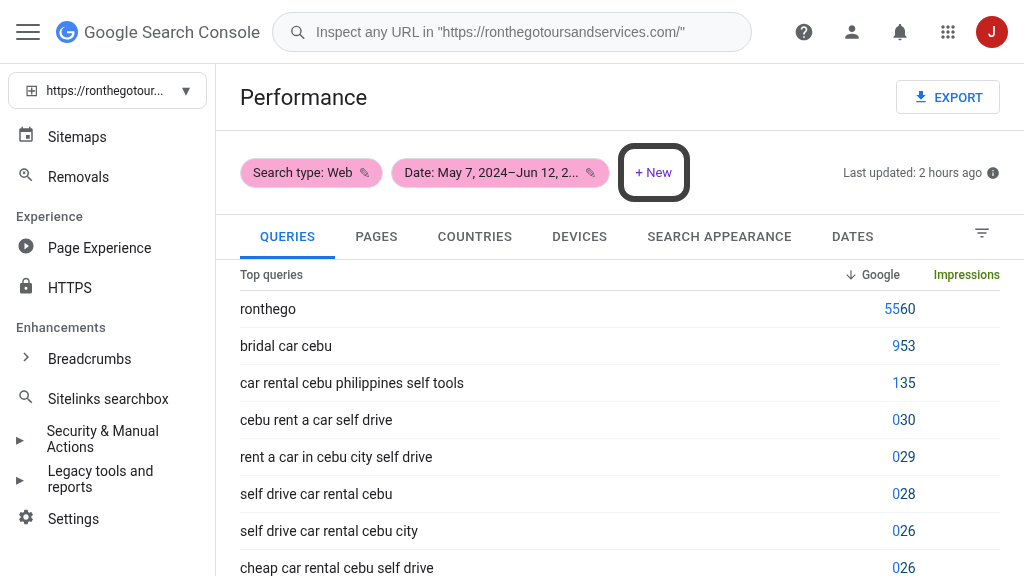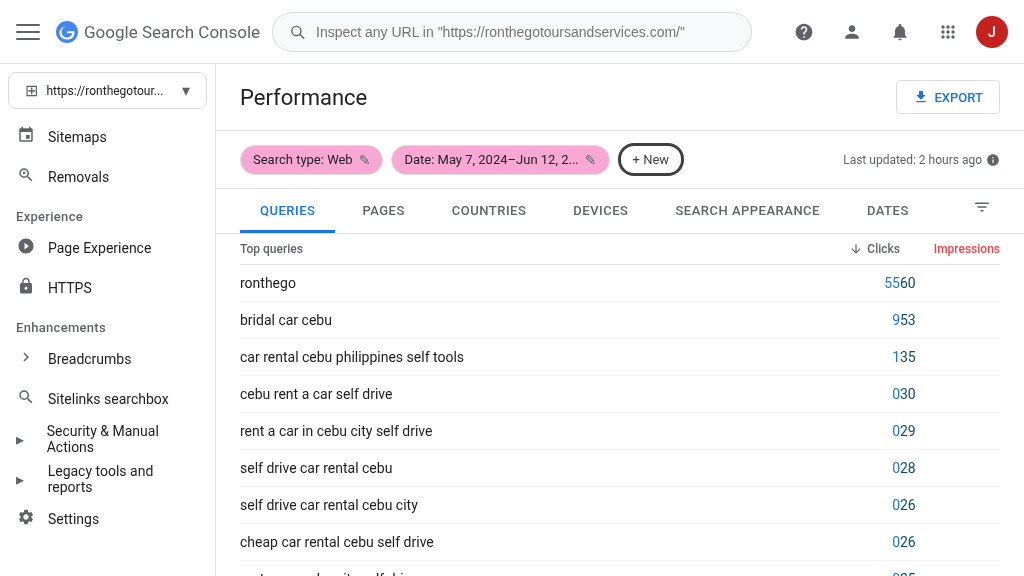--- a/index.html
+++ b/index.html
@@ -77,50 +77,50 @@
       display: flex; align-items: center; gap: 8px; padding: 12px 24px;
       border-bottom: 1px solid #e0e0e0; flex-wrap: wrap;
     }
     .filter-chip {
       display: flex; align-items: center; gap: 6px; padding: 6px 12px;
       border: 1px solid #dadce0; border-radius: 16px; font-size: 13px;
       cursor: pointer; background: #f9a8d4; color: #202124;
     }
     .filter-chip .edit-icon { color: #5f6368; font-size: 14px; }
     .filter-new {
-      display: flex; align-items: center; gap: 6px; padding: 6px 12px;
-      border: 3px solid #404040; border-radius: 16px; font-size: 13px;
-      cursor: pointer; color: #404040;
+      display: flex; align-items: center; gap: 6px; padding: 16px 12px;
+      border: 6px solid #404040; border-radius: 16px; font-size: 13px;
+      cursor: pointer; color: #6d28d9;
     }
     .filter-updated { margin-left: auto; font-size: 12px; color: #5f6368; display: flex; align-items: center; gap: 4px; }
 
     
     .tabs-container {
       border-bottom: 1px solid #e0e0e0; padding: 0 24px;
-      display: flex; align-items: flex-end; gap: 7px;
+      display: flex; align-items: flex-end; gap: 0;
       background: #fff; position: sticky; top: 0; z-index: 10;
     }
     .tab {
       padding: 12px 20px; font-size: 13px; font-weight: 500; color: #5f6368;
       cursor: pointer; border-bottom: 3px solid transparent; letter-spacing: 0.5px;
       text-transform: uppercase;
     }
     .tab.active { color: #1a73e8; border-bottom: 3px solid #1a73e8; }
     .tab-actions { margin-left: auto; display: flex; align-items: center; padding-bottom: 8px; }
     .filter-icon-btn { width: 36px; height: 36px; border-radius: 50%; display: flex; align-items: center; justify-content: center; cursor: pointer; color: #5f6368; }
 
     
     .table-container { padding: 0 24px; }
     .table-header {
       display: flex; align-items: center; padding: 8px 0;
       border-bottom: 1px solid #e0e0e0;
     }
     .col-query { flex: 1; font-size: 12px; color: #5f6368; font-weight: 500; }
     .col-clicks { width: 100px; text-align: right; font-size: 12px; color: #5f6368; font-weight: 500; display: flex; align-items: center; justify-content: flex-end; gap: 4px; }
-    .col-impressions { width: 100px; text-align: right; font-size: 12px; color: #ef4444; font-weight: 500; }
+    .col-impressions { width: 100px; text-align: right; font-size: 12px; color: #4d7c0f; font-weight: 500; }
     .table-row {
       display: flex; align-items: center; padding: 10px 0;
       border-bottom: 1px solid #f1f3f4; cursor: pointer;
     }
     .cell-query { flex: 1; font-size: 14px; color: #202124; }
     .cell-clicks { width: 100px; text-align: right; font-size: 14px; color: #1a73e8; }
     .cell-impressions { width: 100px; text-align: left; font-size: 14px; color: #0c4a6e; }
   </style>
 </head>
 <body>
@@ -317,21 +317,21 @@
       </div>
     </div>
 
     <div class="table-container">
       <div class="table-header">
         <div class="col-query">Top queries</div>
         <div class="col-clicks">
           <svg width="14" height="14" viewBox="0 0 24 24" fill="#5f6368">
               <path d="M20 12l-1.41-1.41L13 16.17V4h-2v12.17l-5.58-5.59L4 12l8 8 8-8z"></path>
             </svg>
-          <span>Clicks</span>
+          <span>Google</span>
         </div>
         <div class="col-impressions">Impressions</div>
       </div>
 
       <div id="table-rows">
           <div class="table-row">
     <div class="cell-query">ronthego</div>
     <div class="cell-clicks">55</div>
     <div class="cell-impressions">60</div>
   </div>

